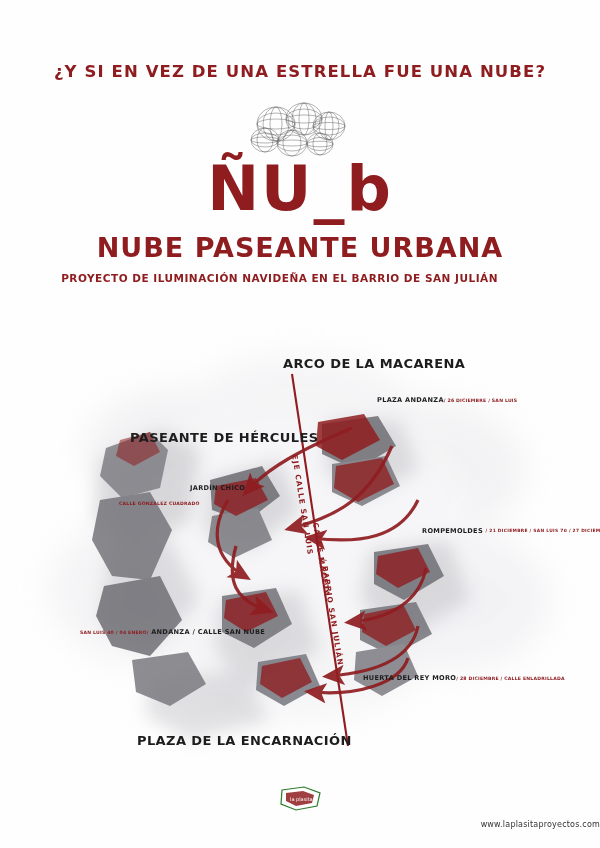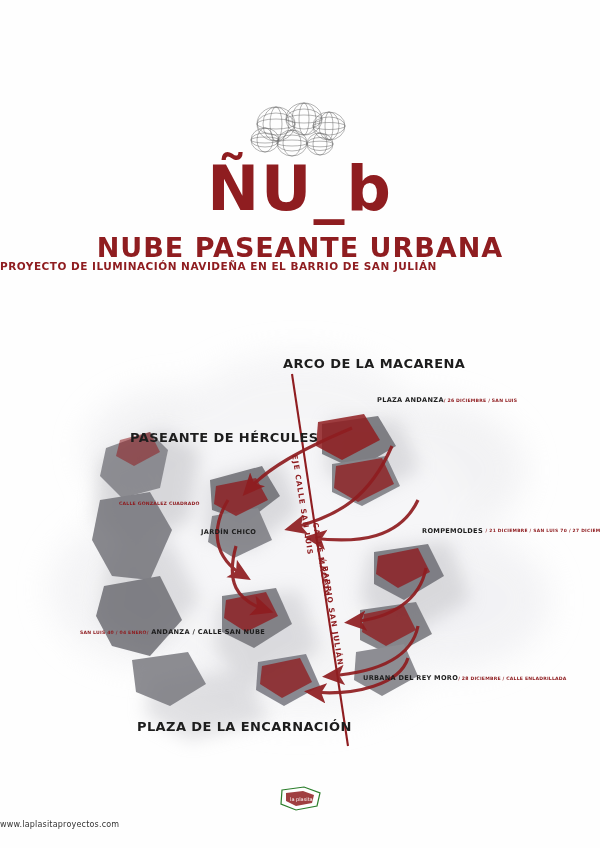--- a/index.html
+++ b/index.html
@@ -65,24 +65,24 @@
     width: 600px;
     text-align: center;
     font-size: 27px;
     font-weight: bold;
     letter-spacing: 1px;
     color: #8f1d20;
     font-family: "DejaVu Sans", sans-serif;
   }
   .sub2 {
     position: absolute;
-    top: 260px;
+    top: 272px;
     left: 0;
     width: 498px;
-    text-align: left;
+    text-align: right;
     font-size: 10.5px;
     font-weight: bold;
     letter-spacing: 0.5px;
     color: #8f1d20;
     font-family: "DejaVu Sans", sans-serif;
   }
 
   
   #map {
     position: absolute;
@@ -137,32 +137,33 @@
     left: 276px;
     top: 784px;
     width: 48px;
     height: 28px;
   }
   .footer-url {
     position: absolute;
     top: 820px;
     left: 0;
     width: 600px;
-    text-align: left;
+    text-align: right;
     font-size: 8px;
     color: #333;
     font-family: "DejaVu Sans", sans-serif;
     letter-spacing: 0.2px;
   }
 </style>
 </head>
 <body>
 
 <div id="poster">
 
+  <div class="tagline">¿Y SI EN VEZ DE UNA ESTRELLA FUE UNA NUBE?</div>
 
   <div class="cloud-logo">
     <svg width="136" height="58" viewBox="0 0 136 58">
       <g fill="none" stroke="#6b6b6b" stroke-width="0.5">
         <ellipse cx="44" cy="24" rx="19" ry="17"></ellipse>
         <ellipse cx="44" cy="24" rx="13" ry="17"></ellipse>
         <ellipse cx="44" cy="24" rx="6" ry="17"></ellipse>
         <ellipse cx="44" cy="24" rx="19" ry="11"></ellipse>
         <ellipse cx="44" cy="24" rx="19" ry="5"></ellipse>
         <ellipse cx="72" cy="19" rx="18" ry="16"></ellipse>
@@ -279,39 +280,39 @@
     </div>
 
     <div class="maplabel lb-l" style="left:130px; top:130px;">
       <span>PASEANTE DE HÉRCULES</span>
     </div>
 
     <div class="maplabel" style="left:119px; top:190px;">
       <span class="meta">CALLE GONZÁLEZ CUADRADO</span>
     </div>
 
-    <div class="maplabel lb-m" style="left:201px; top:184px;margin-top:44px;">
+    <div class="maplabel lb-m" style="left:190px; top:184px;">
       <span>JARDÍN CHICO</span>
     </div>
 
     <div class="maplabel lb-m" style="left:422px; top:227px;">
       <span>ROMPEMOLDES</span>
       <span class="metablk">/ 21 DICIEMBRE / SAN LUIS 70 / 27 DICIEMBRE / SAN LUIS 70 / 03 ENERO / SAN LUIS 70</span>
     </div>
 
     <div class="maplabel lb-m" style="left:80px; top:328px;">
       <span class="meta">SAN LUIS 40 / 04 ENERO/</span>
       <span>ANDANZA / CALLE SAN NUBE</span>
     </div>
 
     <div class="maplabel lb-m" style="left:363px; top:374px;">
-      <span>URBANA DEL REY MORO</span><span class="meta">/ 28 DICIEMBRE / CALLE ENLADRILLADA</span>
-    </div>
-
-    <div class="maplabel lb-l" style="left:129px; top:419px;padding-left:8px;">
+      <span>HUERTA DEL REY MORO</span><span class="meta">/ 28 DICIEMBRE / CALLE ENLADRILLADA</span>
+    </div>
+
+    <div class="maplabel lb-l" style="left:129px; top:433px;padding-left:8px;">
       <span>PLAZA DE LA ENCARNACIÓN</span>
     </div>
 
     <div class="axis-label" style="left:299px; top:154px; transform: rotate(81deg);">EJE CALLE SAN LUIS</div>
     <div class="axis-label" style="left:320px; top:222px; transform: rotate(81deg); color:#8f1d20;">CALLE MACETA</div>
     <div class="axis-label" style="left:328px; top:258px; transform: rotate(81deg);">/ BARRIO SAN JULIÁN</div>
   </div>
 
   <div class="footer-logo">
     <svg width="48" height="28" viewBox="0 0 48 28">

